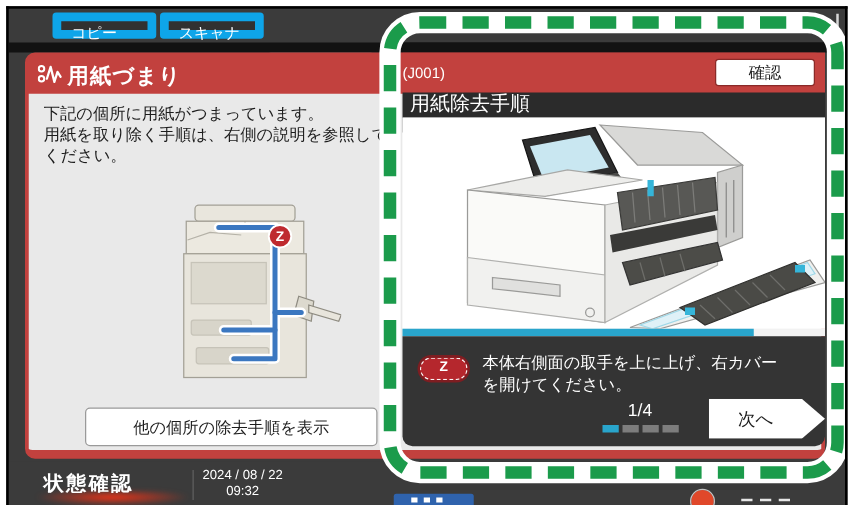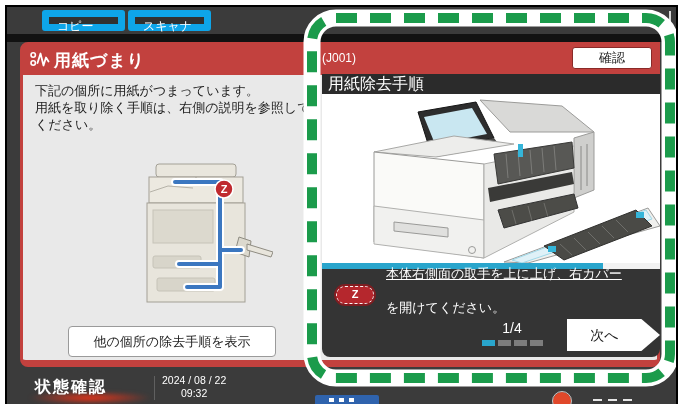--- a/index.html
+++ b/index.html
@@ -24,21 +24,21 @@
   
   .left-panel { position:absolute; left:13px; top:35px; width:640px; height:325px;
     background:#e9e9e9; border:3px solid #c2413e; border-bottom-width:7px; border-radius:8px; }
   .lp-header { position:absolute; left:-1px; top:-1px; width:636px; height:31px;
     background:#c2413e; border-radius:5px 5px 0 0; color:#fff; }
   .lp-title { position:absolute; left:32px; top:5px; font-size:17px; font-weight:bold; letter-spacing:1px; }
   .jam-icon { position:absolute; left:8px; top:6px; width:20px; height:19px; }
   .lp-desc { position:absolute; left:12px; top:37px; font-size:13px; color:#1c1c1c;
     line-height:17px; white-space:nowrap; }
   .lp-illustration { position:absolute; left:100px; top:116px; width:150px; height:145px; }
-  .other-btn { position:absolute; left:45px; top:281px; width:208px; height:31px;
+  .other-btn { position:absolute; left:45px; top:281px; width:234px; height:31px;
     background:#fff; border:1px solid #9a9a9a; border-radius:4px; font-size:13px;
     color:#1c1c1c; text-align:center; line-height:29px; cursor:pointer; }
 
   
   .status-bar { position:absolute; left:0; top:362px; width:673px; height:37px; background:#3b3b3b; }
   .status-btn { position:absolute; left:28px; top:8px; color:#fff; font-size:16px;
     font-weight:bold; letter-spacing:2px; }
   .status-glow { position:absolute; left:8px; top:24px; width:150px; height:16px;
     background:radial-gradient(ellipse 55% 55% at 50% 30%, rgba(255,50,20,.95), rgba(255,50,20,0) 75%);
     filter:blur(2px); }
@@ -66,21 +66,21 @@
   .rp-image { position:absolute; left:0; top:60px; width:338px; height:169px; background:#fff; }
   .rp-progress { position:absolute; left:0; top:229px; width:338px; height:6px; background:#f2f2f2; }
   .rp-progress .fill { position:absolute; left:0; top:0; height:6px; background:#29a5cc; }
   .rp-instruction { position:absolute; left:0; top:235px; width:338px; height:88px;
     background:#343434; border-radius:0 0 8px 8px; }
   .z-badge { position:absolute; left:14px; top:252px; width:38px; height:18px;
     background:#b5272d; border:1.5px dashed rgba(255,255,255,.95); border-radius:10px;
     color:#fff; font-size:11px; font-weight:bold; text-align:center; line-height:14px;
     box-shadow:0 0 0 2px #7e1d21; }
   .instr-line { position:absolute; left:64px; color:#fff; font-size:13px; white-space:nowrap; }
-  .il1 { top:231px;text-decoration:underline; } .il2 { top:265px; }
+  .il1 { top:247px; } .il2 { top:265px; }
   .page-num { position:absolute; left:150px; top:286px; width:80px; text-align:center;
     color:#fff; font-size:14px; font-weight:normal; }
   .page-dots { position:absolute; left:160px; top:306px; width:61px; display:flex; gap:3px; }
   .page-dots i { width:13px; height:6px; background:#7d7d7d; }
   .page-dots i.on { background:#29a5cc; }
   .next-btn { position:absolute; left:245px; top:285px; width:93px; height:32px;
     background:#fff; clip-path:polygon(0 0, 80% 0, 100% 50%, 80% 100%, 0 100%);
     color:#1c1c1c; font-size:14px; line-height:32px; text-align:center;
     padding-right:18px; cursor:pointer; }
 

